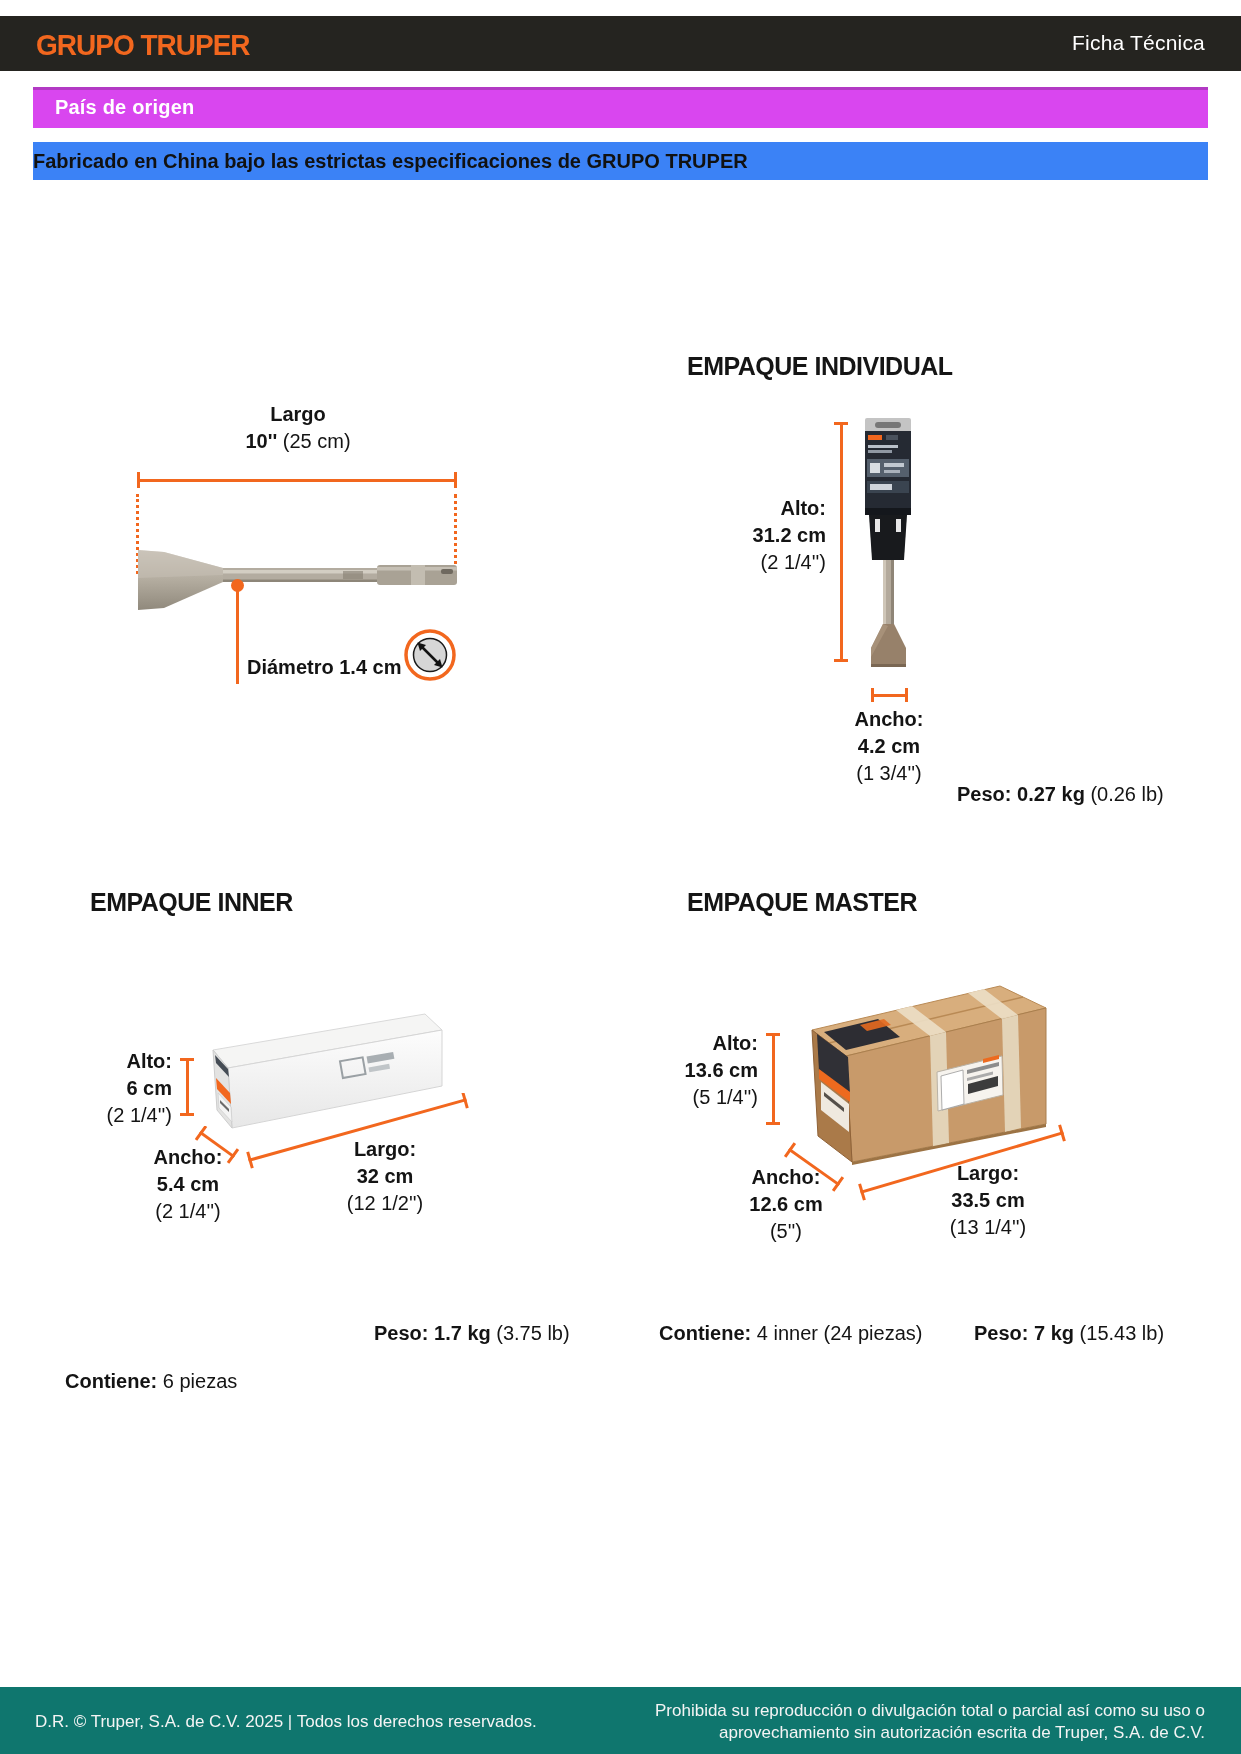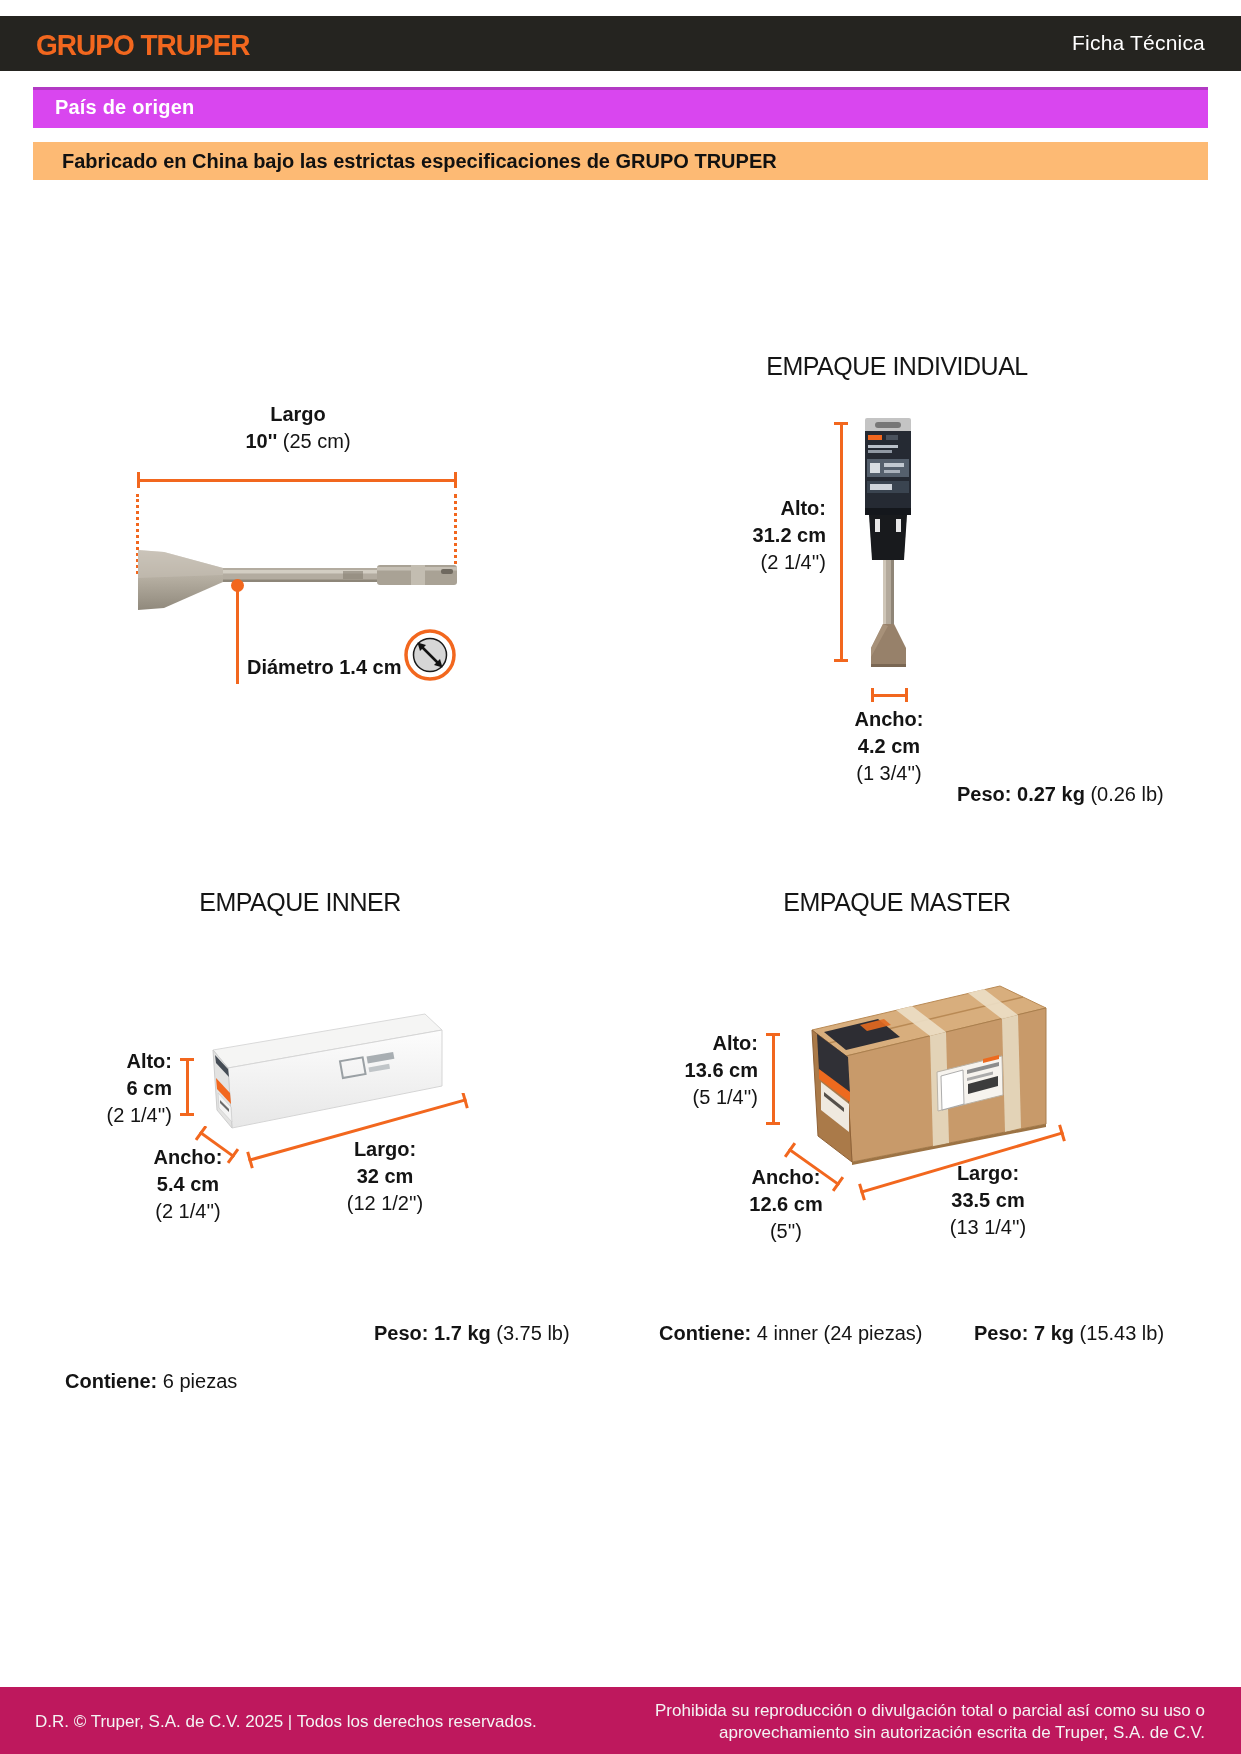--- a/index.html
+++ b/index.html
@@ -4,33 +4,33 @@
 <style>
   html,body{margin:0;padding:0;background:#ffffff;}
   .page{position:relative;width:1241px;height:1754px;background:#ffffff;overflow:hidden;
         font-family:"Liberation Sans", sans-serif;color:#141414;}
 
   
   .topbar{position:absolute;left:0;top:0;width:1241px;height:55px;background:#252420;margin-top:16px;}
   .logo{position:absolute;left:36px;top:13px;font-size:28px;font-weight:bold;letter-spacing:-1px;
         color:#F2671E;transform:scaleY(1.05);transform-origin:left top;}
   .doc-title{position:absolute;right:36px;top:15px;font-size:21px;color:#ffffff;letter-spacing:0.2px;}
-  .footbar{position:absolute;left:0;top:1687px;width:1241px;height:67px;background:#be185d;color:#f4f4f4;}
+  .footbar{position:absolute;left:0;top:1687px;width:1241px;height:67px;background:#0f766e;color:#f4f4f4;}
   .foot-left{position:absolute;left:35px;top:25px;font-size:17px;}
   .foot-right{position:absolute;right:36px;top:13px;font-size:17px;line-height:22px;text-align:right;}
 
   
   .banner{position:absolute;left:33px;width:1175px;height:41px;background:#d946ef;
           box-shadow:inset 0 3px 0 rgba(0,0,0,0.18);
           color:#ffffff;font-weight:bold;font-size:20px;line-height:41px;
           padding-left:22px;box-sizing:border-box;letter-spacing:0.2px;}
-  .infobar{position:absolute;left:33px;top:142px;width:1175px;height:38px;background:#fdba74;
-           font-weight:bold;font-size:20px;line-height:38px;padding-left:29px;box-sizing:border-box;color:#111;}
-
-  .sec-title{position:absolute;width:420px;text-align:center;font-size:25px;font-weight:normal;
+  .infobar{position:absolute;left:33px;top:142px;width:1175px;height:38px;background:#3b82f6;
+           font-weight:bold;font-size:20px;line-height:38px;padding-left:0;box-sizing:border-box;color:#111;}
+
+  .sec-title{position:absolute;width:420px;font-size:25px;font-weight:bold;
              letter-spacing:-0.5px;color:#151515;}
 
   
   .dim-text{position:absolute;font-size:20px;line-height:27px;font-weight:bold;text-align:center;color:#141414;}
   .dim-text .imp{font-weight:normal;}
   .ta-r{text-align:right;}
   .stat{position:absolute;font-size:20px;color:#141414;white-space:nowrap;}
   .stat b{font-weight:bold;}
 
   

